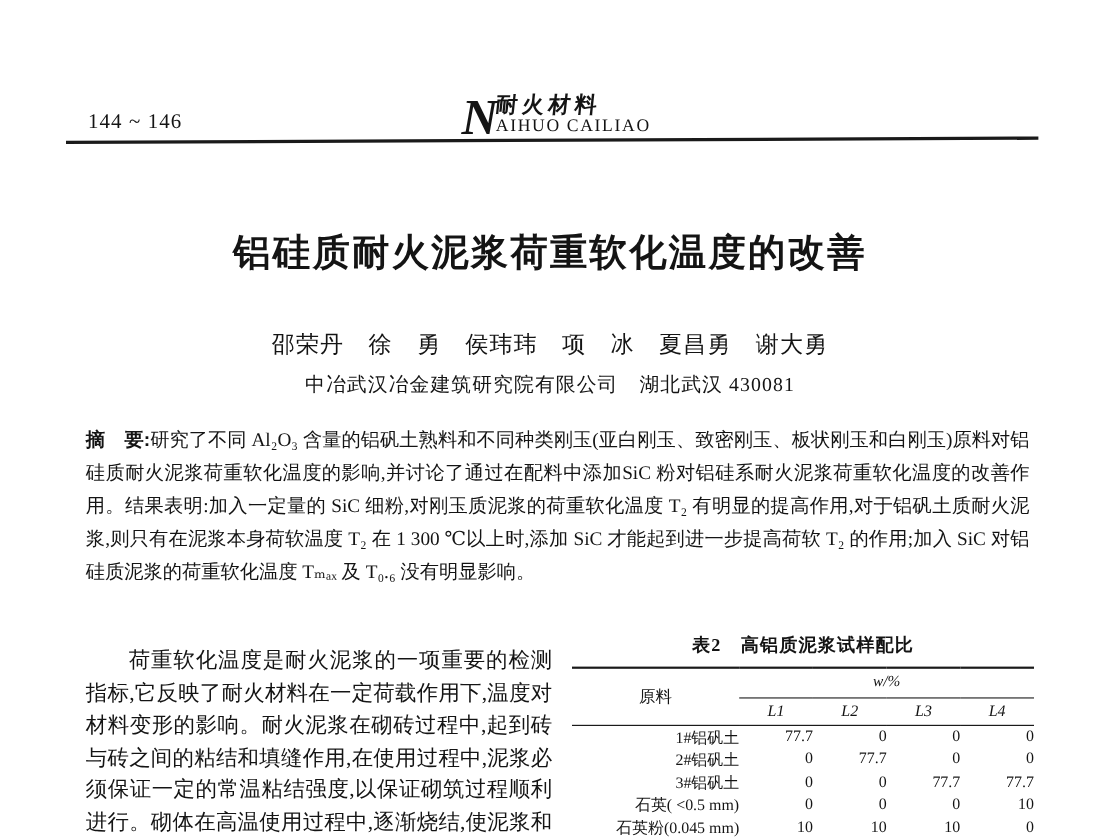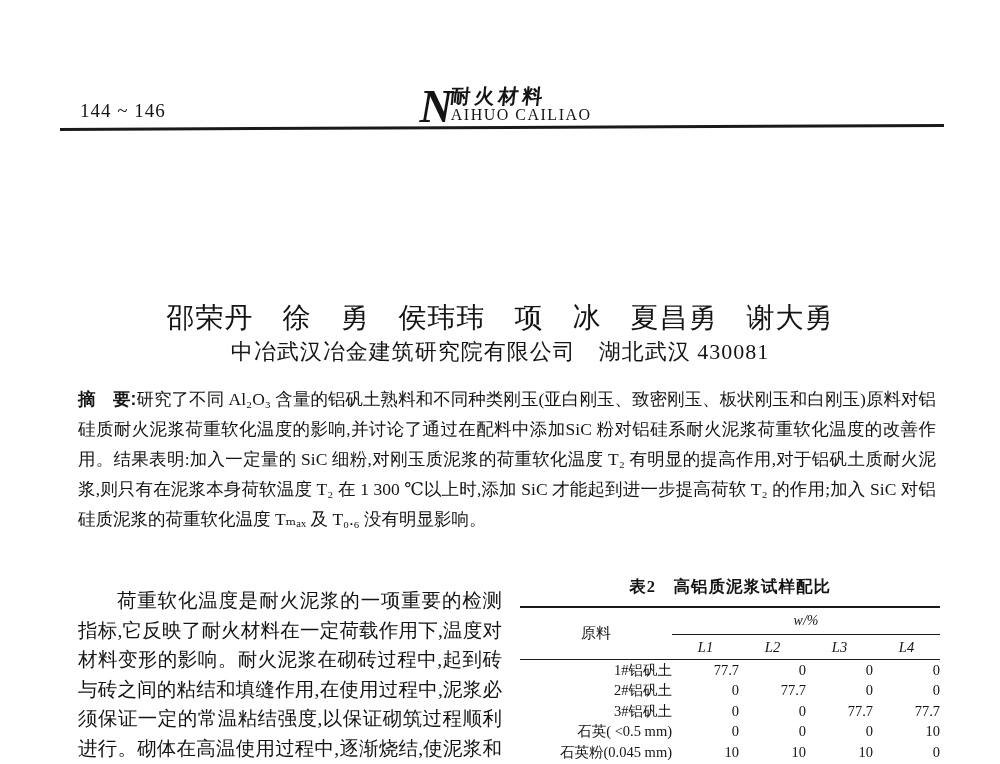--- a/index.html
+++ b/index.html
@@ -20,23 +20,23 @@
   .logo-en { font-size:16px; letter-spacing:1.5px; line-height:1.15; }
   .issue-info { position:absolute; right:0; top:0; text-align:right; font-size:17px; line-height:23px; }
   .head-rule { position:absolute; top:126px; left:60px; right:56px; height:2.5px; background:#1a1a1a;
                transform:rotate(-0.25deg); }
 
   
   .title { position:absolute; top:207px; left:0; width:100%; margin:0; text-align:center;
            font-size:34px; font-weight:bold; letter-spacing:2px;
            font-family:"Liberation Sans","DejaVu Sans",sans-serif; }
   .authors { position:absolute; top:299px; left:0; width:100%; text-align:center;
-             font-size:28px; letter-spacing:1px; }
+             font-size:21px; letter-spacing:1px; }
   .affiliation { position:absolute; top:337px; left:0; width:100%; text-align:center;
-                 font-size:22px; letter-spacing:1px; }
+                 font-size:18px; letter-spacing:1px; }
 
   
   .abstract { position:absolute; top:384px; left:78px; width:858px; margin:0;
               font-size:17.5px; line-height:30px; text-align:justify; }
   .kw { position:absolute; top:531px; left:78px; width:858px; margin:0; font-size:17.5px; }
   .label { font-weight:bold; font-family:"Liberation Sans","DejaVu Sans",sans-serif; }
 
   
   .col-left { position:absolute; top:586px; left:78px; width:424px; }
   .body-para { margin:0; font-size:19.5px; line-height:29.6px; text-align:justify; text-indent:2em; }
@@ -64,20 +64,21 @@
     <div class="logo">
       <span class="logo-n">N</span>
       <span class="logo-stack">
         <span class="logo-cn">耐火材料</span>
         <span class="logo-en">AIHUO CAILIAO</span>
       </span>
     </div>
   </div>
   <div class="head-rule"></div>
 
+  <h1 class="title">铝硅质耐火泥浆荷重软化温度的改善</h1>
   <div class="authors">邵荣丹　徐　勇　侯玮玮　项　冰　夏昌勇　谢大勇</div>
   <div class="affiliation">中冶武汉冶金建筑研究院有限公司　湖北武汉 430081</div>
 
   <p class="abstract"><span class="label">摘　要:</span><span>研究了不同 Al₂O₃ 含量的铝矾土熟料和不同种类刚玉(亚白刚玉、致密刚玉、板状刚玉和白刚玉)原料对铝硅质耐火泥浆荷重软化温度的影响,并讨论了通过在配料中添加SiC 粉对铝硅系耐火泥浆荷重软化温度的改善作用。结果表明:加入一定量的 SiC 细粉,对刚玉质泥浆的荷重软化温度 T₂ 有明显的提高作用,对于铝矾土质耐火泥浆,则只有在泥浆本身荷软温度 T₂ 在 1 300 ℃以上时,添加 SiC 才能起到进一步提高荷软 T₂ 的作用;加入 SiC 对铝硅质泥浆的荷重软化温度 Tₘₐₓ 及 T₀.₆ 没有明显影响。</span></p>
 
 
   <div class="col-left">
     <p class="body-para">荷重软化温度是耐火泥浆的一项重要的检测指标,它反映了耐火材料在一定荷载作用下,温度对材料变形的影响。耐火泥浆在砌砖过程中,起到砖与砖之间的粘结和填缝作用,在使用过程中,泥浆必须保证一定的常温粘结强度,以保证砌筑过程顺利进行。砌体在高温使用过程中,逐渐烧结,使泥浆和砖</p>
   </div>
 

